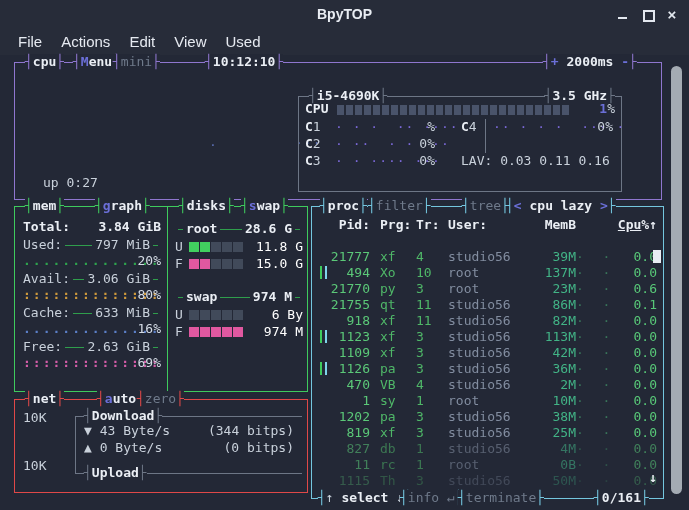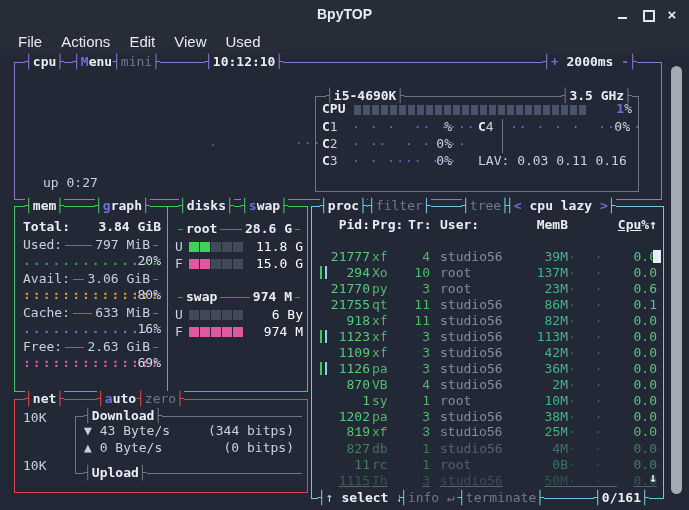--- a/index.html
+++ b/index.html
@@ -22,21 +22,21 @@
   .box{position:absolute;border:1px solid;}
   .hl{position:absolute;top:-9px;height:16px;line-height:16px;background:#232836;white-space:pre;font-size:13px;}
   .fl{position:absolute;top:calc(100% - 8px);height:16px;line-height:16px;background:#232836;white-space:pre;font-size:13px;}
   .line{position:absolute;white-space:pre;}
   .b{font-weight:bold;color:#eaeef4;}
   .mut{color:#6f7a8b;}
   .acc{color:#6b6fd8;font-weight:bold;}
   .txt{color:#c9d1db;}
   .tk-p{color:#8f76cf;} .tk-g{color:#3ecb5d;} .tk-r{color:#e04848;} .tk-c{color:#74c6de;} .tk-gray{color:#6d7686;}
   #cpu-box{left:14px;top:62px;width:646px;height:136px;border-color:#8f76cf;}
-  #cpu-inner{left:300px;top:33px;width:322px;height:94px;border-color:#6d7686;position:absolute;border:1px solid #6d7686;}
+  #cpu-inner{left:283px;top:33px;width:322px;height:94px;border-color:#6d7686;position:absolute;border:1px solid #6d7686;}
   .blk{display:inline-block;width:7px;height:10px;background:#49536a;margin-right:2px;}
   .coredots{color:#7a68d6;letter-spacing:1px;}
   #mem-box{left:14px;top:206px;width:292px;height:184px;border-color:#3ecb5d;}
   #mem-divider{position:absolute;left:152px;top:0;bottom:0;width:1px;background:#3ecb5d;}
   .memrow{position:absolute;left:8px;width:138px;display:flex;align-items:center;height:16px;}
   .memrow .lead{flex:1;height:0;border-top:1px solid #2f9e4c;margin:0 3px;}
   .memrow .lead.end{flex:0 0 5px;}
   .mgraph{position:absolute;left:8px;width:140px;height:16px;overflow:hidden;white-space:nowrap;letter-spacing:2px;font-weight:bold;}
   .mgraph .pct{position:absolute;right:2px;top:0;color:#d5dce6;letter-spacing:0;font-weight:normal;background:transparent;}
   .dcol{position:absolute;left:160px;width:128px;}
@@ -45,30 +45,30 @@
   .drow .lead.sm{flex:0 0 5px;}
   .dmeter{display:inline-flex;gap:1px;margin-left:6px;}
   .dmeter i{width:10px;height:10px;background:#414a5a;}
   .dval{margin-left:auto;color:#ffffff;}
   #net-box{left:14px;top:399px;width:292px;height:92px;border-color:#e04848;}
   #net-inner{position:absolute;left:60px;top:16px;width:226px;height:56px;border:1px solid #6d7686;border-right:none;}
   #proc-box{left:311px;top:206px;width:351px;height:291px;border-color:#74c6de;}
   .phead,.prow{position:absolute;left:6px;right:6px;display:flex;align-items:center;height:16px;}
   .c{white-space:pre;overflow:hidden;}
   .c.pid{flex:0 0 52px;text-align:right;}
-  .c.prg{flex:0 0 36px;margin-left:2px;}
-  .c.tr{flex:0 0 22px;text-align:right;}
+  .c.prg{flex:0 0 36px;margin-left:10px;}
+  .c.tr{flex:0 0 22px;text-align:left;}
   .c.user{flex:0 0 84px;margin-left:10px;}
   .c.mem{flex:0 0 44px;text-align:right;}
   .c.dots{flex:1;text-align:right;padding-right:4px;color:#39755a;letter-spacing:1px;}
   .c.cpu{flex:0 0 40px;text-align:right;}
   .phead .c{font-weight:bold;color:#eaeef4;}
   .prow .pid{color:#5bc878;} .prow .prg{color:#4fb768;} .prow .tr{color:#4fb768;}
   .prow .user{color:#828da0;} .prow .mem{color:#42b386;} .prow .cpu{color:#58c878;}
-  .prow.dim1{opacity:.55;} .prow.dim2{opacity:.32;text-decoration:underline;}
+  .prow.dim1{opacity:.55;} .prow.dim2{opacity:.32;}
   .pbars{position:absolute;left:2px;top:1px;width:8px;height:13px;}
   .pbars i{position:absolute;top:0;width:2px;height:13px;}
   .pbars i:first-child{left:0;background:#3ecb5d;}
   .pbars i:last-child{left:5px;background:#7fd4ea;}
   .thumb{position:absolute;right:-4px;top:1px;width:8px;height:13px;background:#e8edf3;}
   #scroll-arrow{position:absolute;right:6px;bottom:12px;color:#eef2f7;font-weight:bold;}
   #scrollbar{position:absolute;left:671px;top:66px;width:11px;height:428px;background:#a4abb3;border-radius:6px;}
   .u{text-decoration:underline;}
 </style>
 </head>
@@ -269,21 +269,21 @@
         <span class="c pid">21777</span>
         <span class="c prg">xf</span>
         <span class="c tr">4</span>
         <span class="c user">studio56</span>
         <span class="c mem">39M</span>
         <span class="c dots">·  ·  ·  ·</span>
         <span class="c cpu">0.0</span>
         <span class="thumb"></span>
       </div>
       <div class="prow" style="top: 58px;">
-        <span class="c pid">294</span>
+        <span class="c pid">494</span>
         <span class="c prg">Xo</span>
         <span class="c tr">10</span>
         <span class="c user">root</span>
         <span class="c mem">137M</span>
         <span class="c dots">·  ·  ·  ·</span>
         <span class="c cpu">0.0</span>
         <span class="pbars">
           <i></i>
           <i></i>
         </span>
@@ -344,21 +344,21 @@
         <span class="c user">studio56</span>
         <span class="c mem">36M</span>
         <span class="c dots">·  ·  ·  ·</span>
         <span class="c cpu">0.0</span>
         <span class="pbars">
           <i></i>
           <i></i>
         </span>
       </div>
       <div class="prow" style="top: 170px;">
-        <span class="c pid">870</span>
+        <span class="c pid">470</span>
         <span class="c prg">VB</span>
         <span class="c tr">4</span>
         <span class="c user">studio56</span>
         <span class="c mem">2M</span>
         <span class="c dots">·  ·  ·  ·</span>
         <span class="c cpu">0.0</span>
       </div>
       <div class="prow" style="top: 186px;">
         <span class="c pid">1</span>
         <span class="c prg">sy</span>
@@ -370,21 +370,21 @@
       </div>
       <div class="prow" style="top: 202px;">
         <span class="c pid">1202</span>
         <span class="c prg">pa</span>
         <span class="c tr">3</span>
         <span class="c user">studio56</span>
         <span class="c mem">38M</span>
         <span class="c dots">·  ·  ·  ·</span>
         <span class="c cpu">0.0</span>
       </div>
-      <div class="prow" style="top: 218px; font-family: Liberation Mono, monospace;">
+      <div class="prow" style="top: 218px;">
         <span class="c pid">819</span>
         <span class="c prg">xf</span>
         <span class="c tr">3</span>
         <span class="c user">studio56</span>
         <span class="c mem">25M</span>
         <span class="c dots">·  ·  ·  ·</span>
         <span class="c cpu">0.0</span>
       </div>
       <div class="prow dim1" style="top: 234px;">
         <span class="c pid">827</span>

